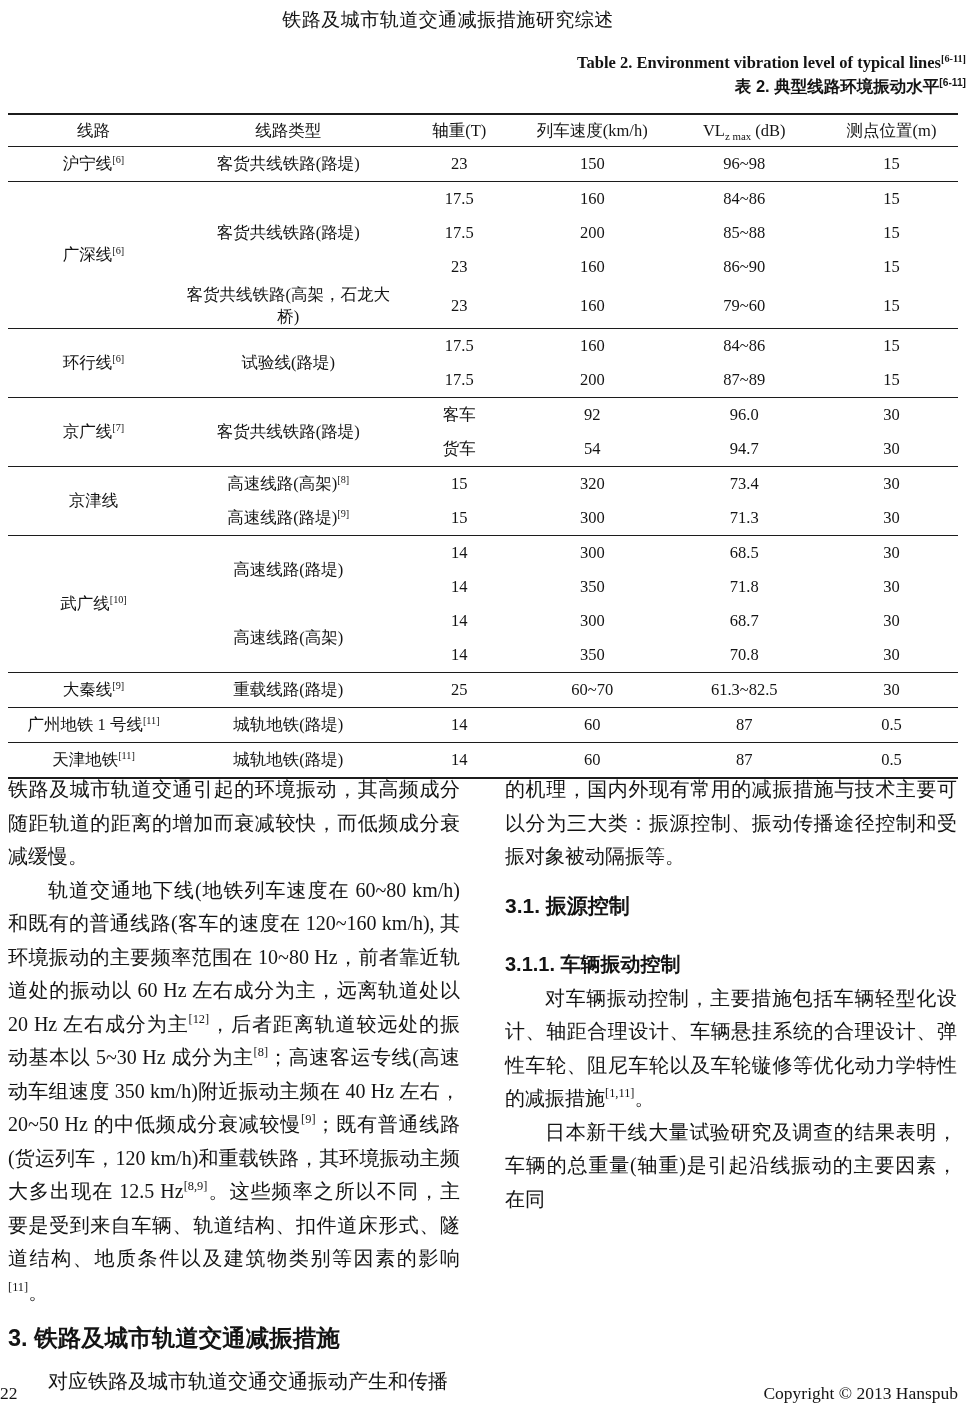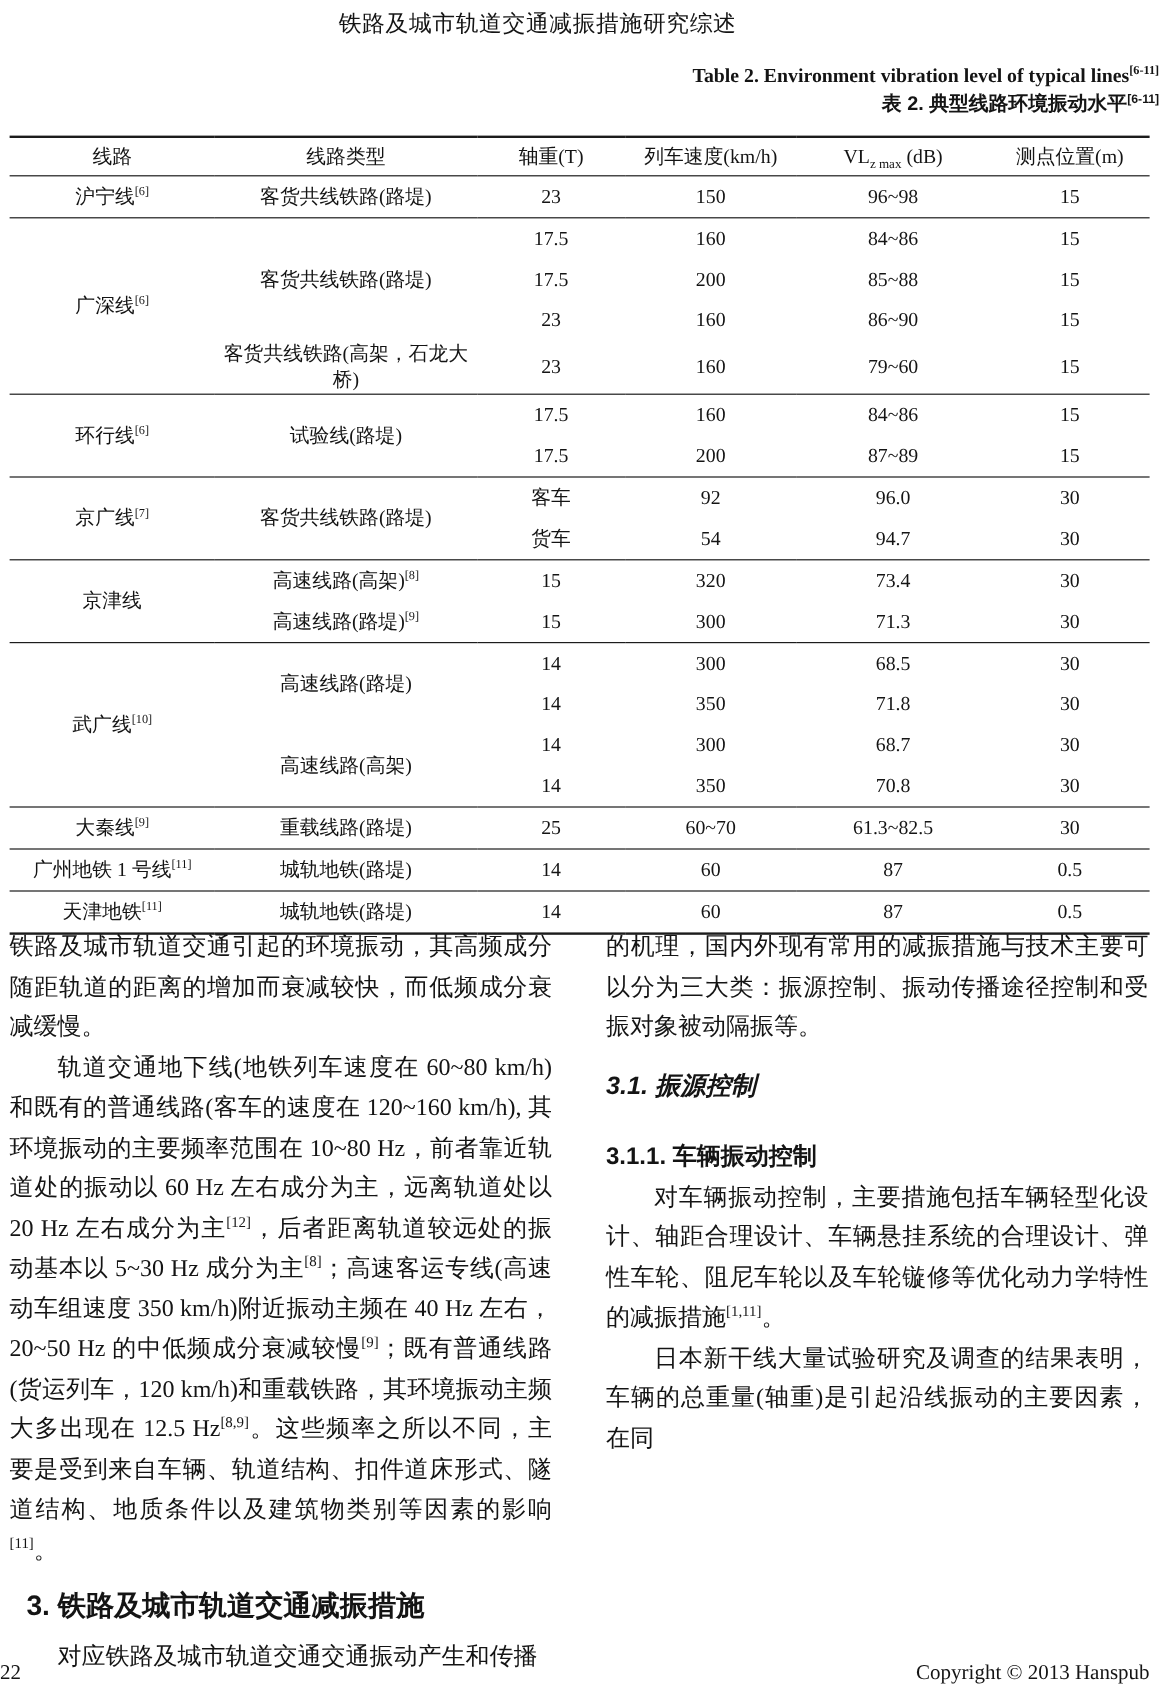--- a/index.html
+++ b/index.html
@@ -34,26 +34,26 @@
 
   .body-columns {
     position:absolute; top:773px; left:8px; width:950px;
     display:flex; gap:45px;
     font-size:20px; line-height:33.5px; text-align:justify;
   }
   .col { width:452px; }
   .col p { margin:0; text-indent:2em; }
   .col p.noindent { text-indent:0; }
   .col h2 {
-    font-size:23.5px; margin:13px 14px 9px; text-indent:0; text-align:left;
+    font-size:23.5px; margin:13px 0 9px; text-indent:0; text-align:left;
     font-family:"Liberation Sans","DejaVu Sans",sans-serif; font-weight:bold;
   }
   .col h3 {
     font-size:21px; margin:15px 0 11px; text-indent:0; text-align:left;
-    font-family:"Liberation Sans","DejaVu Sans",sans-serif; font-weight:bold;font-style:italic;
+    font-family:"Liberation Sans","DejaVu Sans",sans-serif; font-weight:bold;
   }
   .col h4 {
     font-size:20px; margin:26px 0 0; text-indent:0; text-align:left;
     font-family:"Liberation Sans","DejaVu Sans",sans-serif; font-weight:bold;
   }
   .footer {
     position:absolute; top:1383px; left:0; width:958px;
     display:flex; justify-content:space-between; font-size:17.5px;
   }
 </style>

